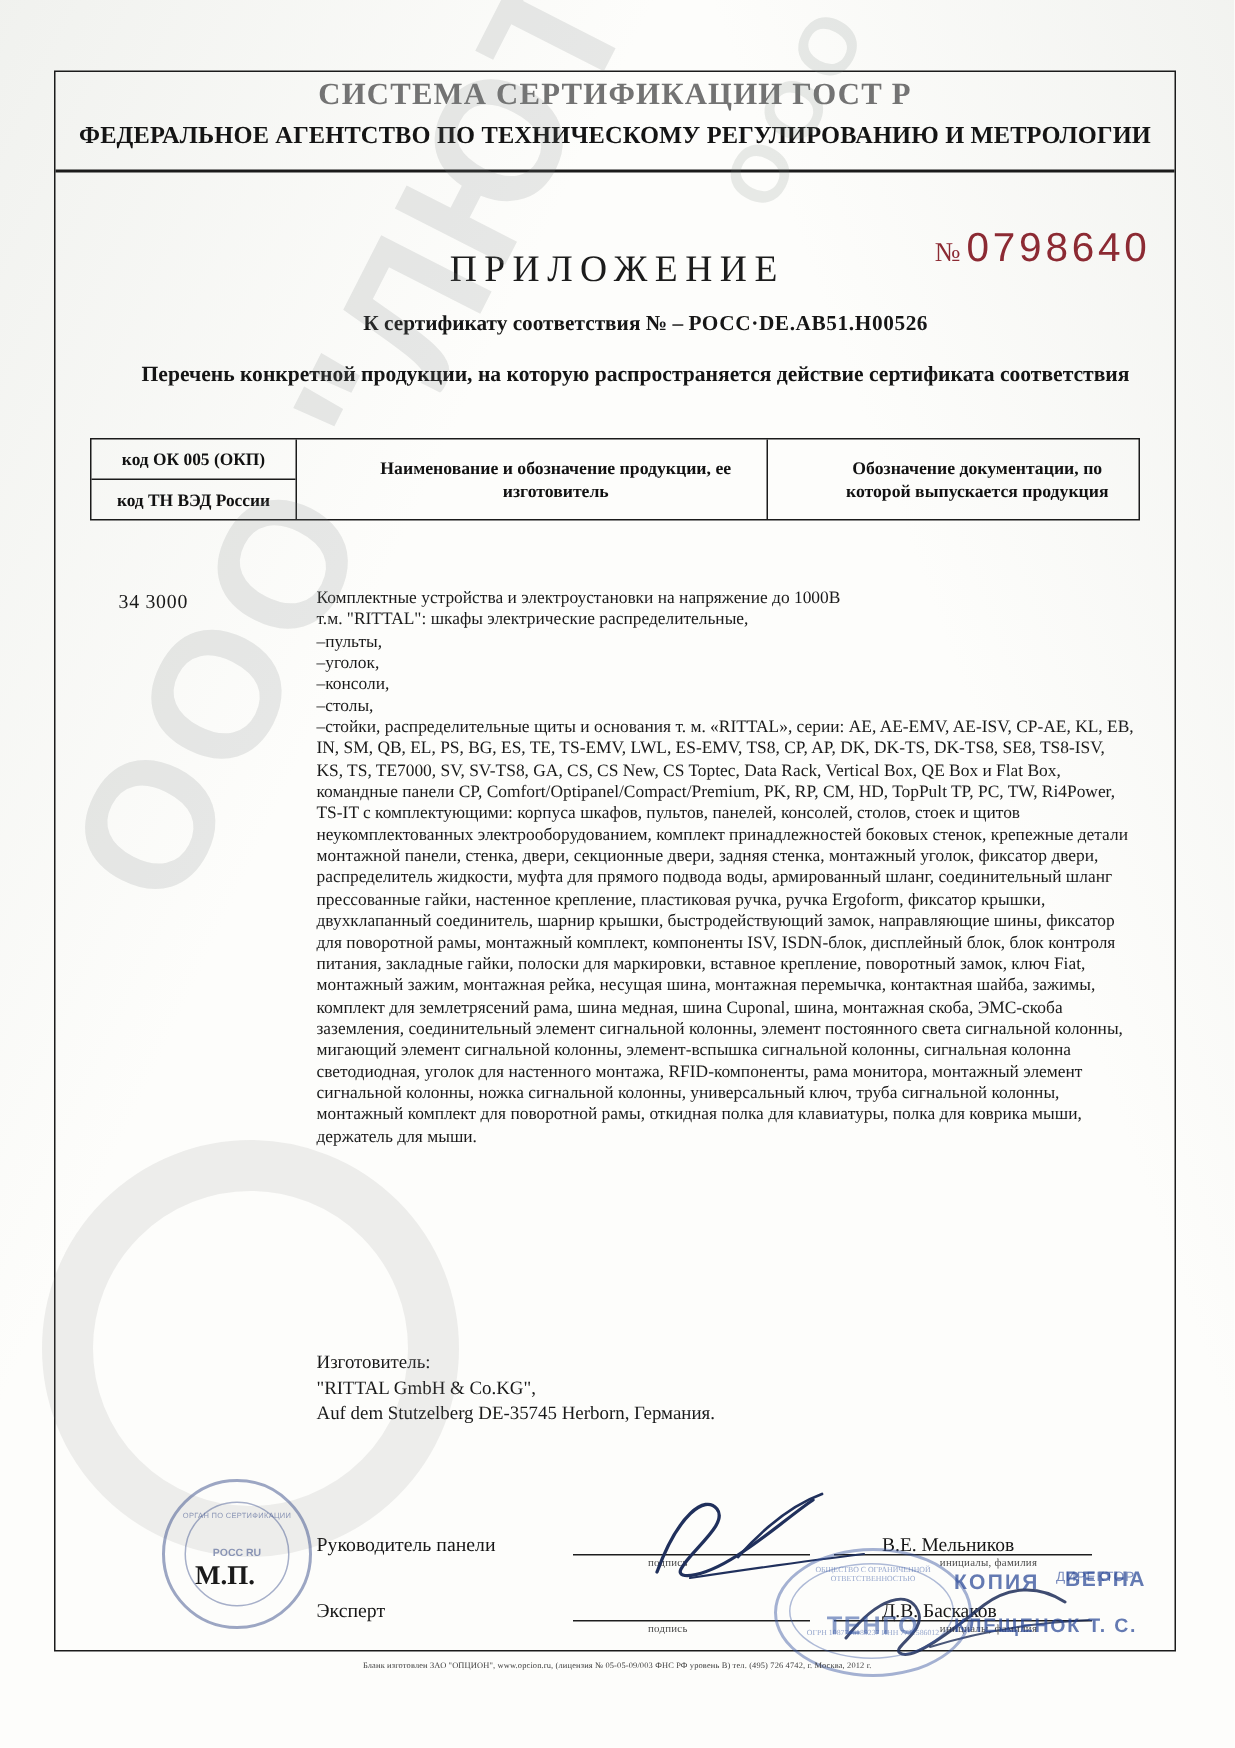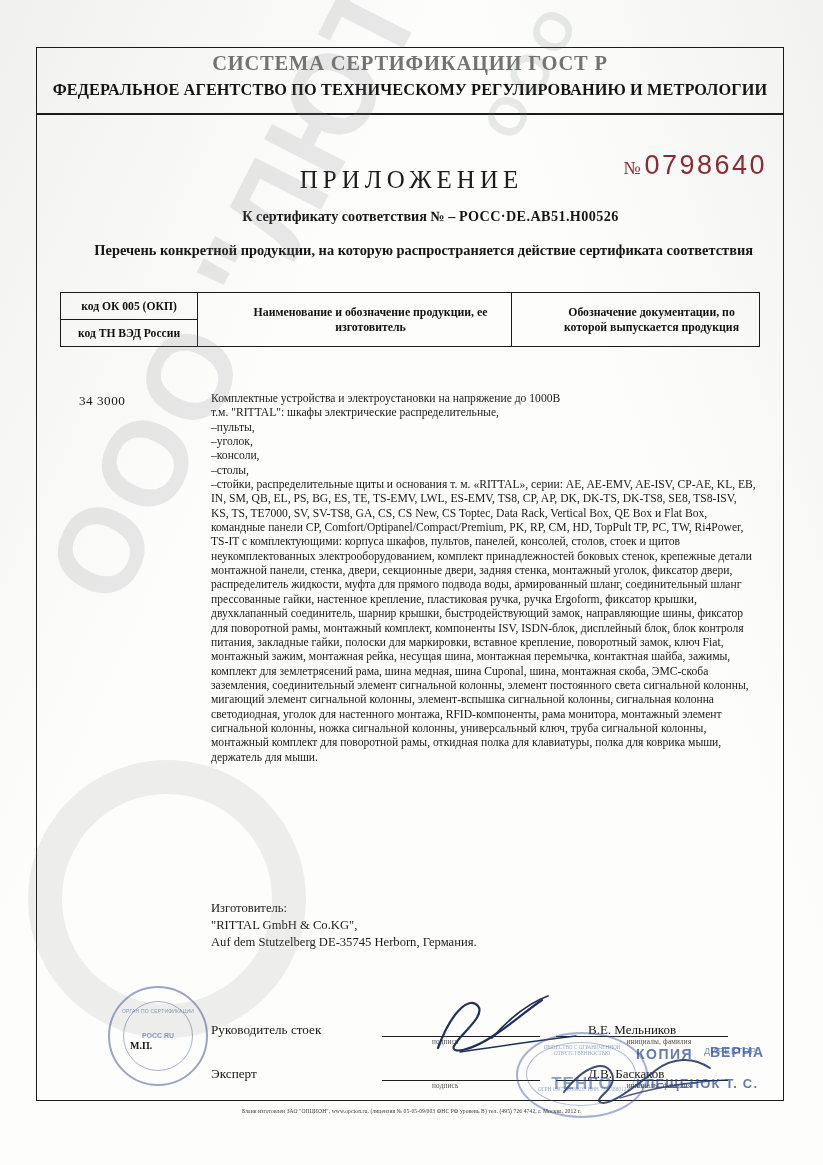--- a/index.html
+++ b/index.html
@@ -250,21 +250,21 @@
     font-size: 13px;
     color: #161616;
   }
   .name-1 { left: 588px; top: 1022px; }
   .name-2 { left: 588px; top: 1066px; }
 
   .mp {
     position: absolute;
     left: 130px;
     top: 1040px;
-    font-size: 10px;
+    font-size: 18px;
     font-weight: bold;
     color: #1a1a1a;
   }
   .footer-note {
     position: absolute;
     left: 0; right: 0;
     top: 1108px;
     text-align: center;
     font-size: 5.6px;
     color: #3b3b3b;
@@ -473,21 +473,21 @@
     <p class="dash-item">–столы,</p>
     <p>–стойки, распределительные щиты и основания т. м. «RITTAL», серии: AE, AE-EMV, AE-ISV, CP-AE, KL, EB, IN, SM, QB, EL, PS, BG, ES, TE, TS-EMV, LWL, ES-EMV, TS8, CP, AP, DK, DK-TS, DK-TS8, SE8, TS8-ISV, KS, TS, TE7000, SV, SV-TS8, GA, CS, CS New, CS Toptec, Data Rack, Vertical Box, QE Box и Flat Box, командные панели CP, Comfort/Optipanel/Compact/Premium, PK, RP, CM, HD, TopPult TP, PC, TW, Ri4Power, TS-IT с комплектующими: корпуса шкафов, пультов, панелей, консолей, столов, стоек и щитов неукомплектованных электрооборудованием, комплект принадлежностей боковых стенок, крепежные детали монтажной панели, стенка, двери, секционные двери, задняя стенка, монтажный уголок, фиксатор двери, распределитель жидкости, муфта для прямого подвода воды, армированный шланг, соединительный шланг прессованные гайки, настенное крепление, пластиковая ручка, ручка Ergoform, фиксатор крышки, двухклапанный соединитель, шарнир крышки, быстродействующий замок, направляющие шины, фиксатор для поворотной рамы, монтажный комплект, компоненты ISV, ISDN-блок, дисплейный блок, блок контроля питания, закладные гайки, полоски для маркировки, вставное крепление, поворотный замок, ключ Fiat, монтажный зажим, монтажная рейка, несущая шина, монтажная перемычка, контактная шайба, зажимы, комплект для землетрясений рама, шина медная, шина Cuponal, шина, монтажная скоба, ЭМС-скоба заземления, соединительный элемент сигнальной колонны, элемент постоянного света сигнальной колонны, мигающий элемент сигнальной колонны, элемент-вспышка сигнальной колонны, сигнальная колонна светодиодная, уголок для настенного монтажа, RFID-компоненты, рама монитора, монтажный элемент сигнальной колонны, ножка сигнальной колонны, универсальный ключ, труба сигнальной колонны, монтажный комплект для поворотной рамы, откидная полка для клавиатуры, полка для коврика мыши, держатель для мыши.</p>
   </div>
 
   <div class="maker-block">
     <div>Изготовитель:</div>
     <div>"RITTAL GmbH &amp; Co.KG",</div>
     <div>Auf dem Stutzelberg DE-35745 Herborn, Германия.</div>
   </div>
 
-  <div class="sig-row sig-label-1">Руководитель стоек</div>
+  <div class="sig-row sig-label-1">Руководитель панели</div>
   <div class="sig-row sig-label-2">Эксперт</div>
 
   <div class="sig-line sig-line-a1"></div>
   <div class="sig-line sig-line-a2"></div>
   <div class="sig-line sig-line-b1"></div>
   <div class="sig-line sig-line-b2"></div>
 
   <div class="sig-cap cap-a1">подпись</div>
   <div class="sig-cap cap-a2">подпись</div>
   <div class="sig-cap cap-b1">инициалы, фамилия</div>

